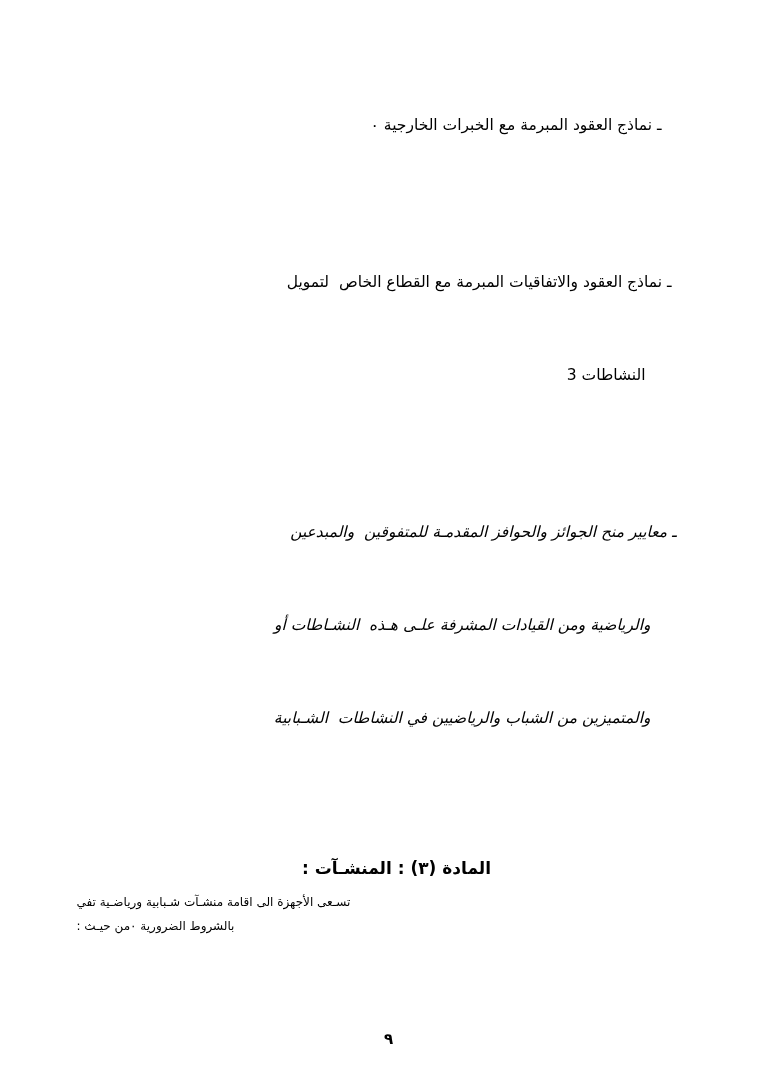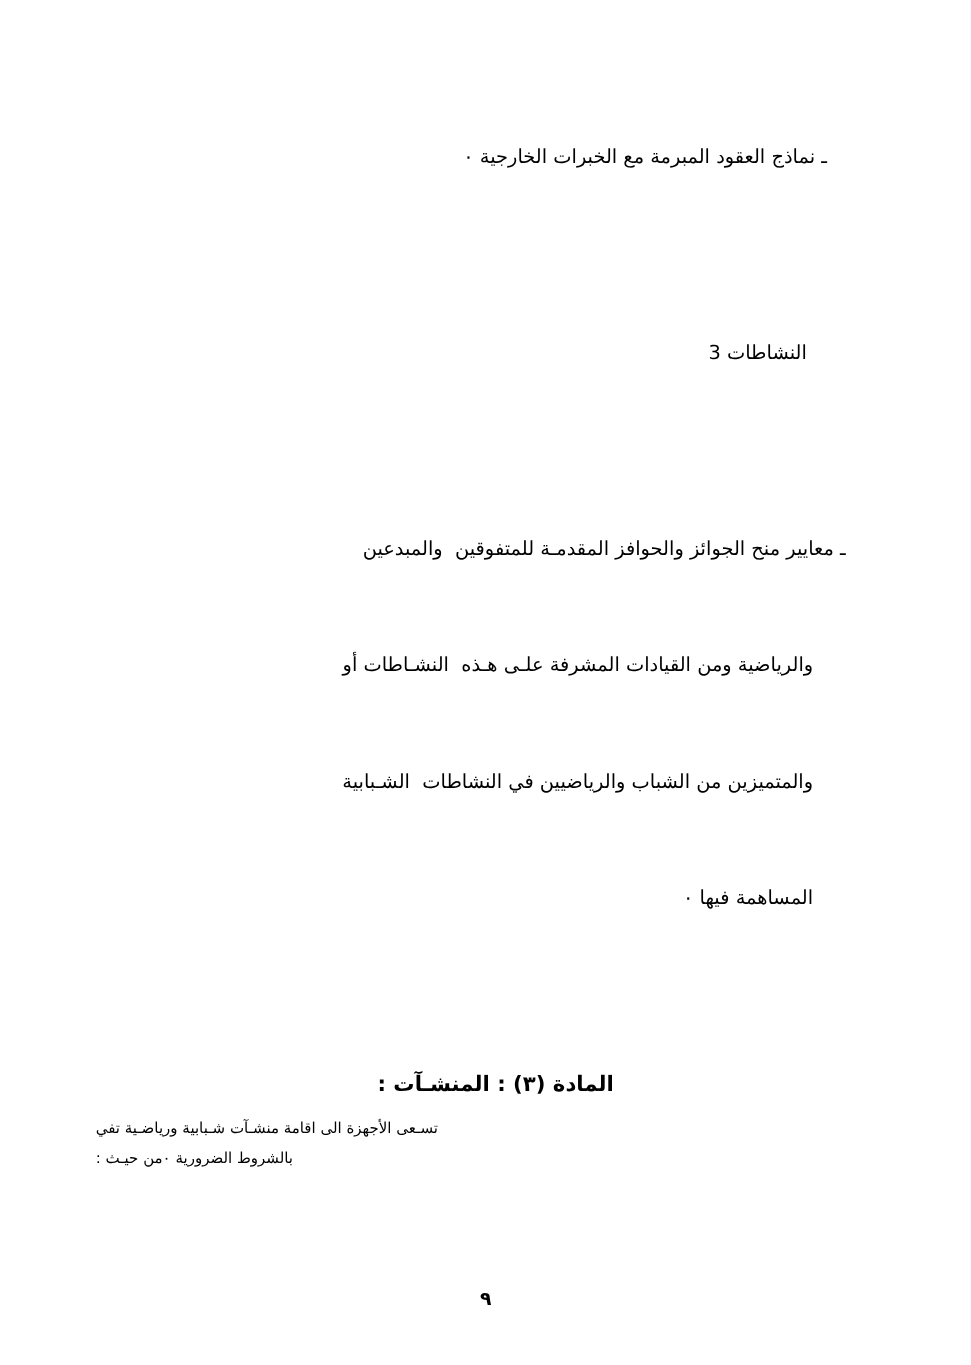--- a/index.html
+++ b/index.html
@@ -74,44 +74,44 @@
     left: 0;
     right: 0;
     text-align: center;
     font-size: 15px;
     font-weight: bold;
   }
 
   
   .b1 { padding-right: 55px; }
   .b2 { padding-right: 45px; }
-  .b3 { padding-right: 40px; }
+  .b3 { padding-right: 40px; font-style: italic; }
   .s1 { padding-right: 70px; }
 </style>
 </head>
 <body>
 
 <div class="page">
   <div class="content">
 
     <div class="bullet-block">
 
       <div class="bullet-item b1">
         <span class="line">ـ نماذج العقود المبرمة مع الخبرات الخارجية ٠</span>
       </div>
 
       <div class="bullet-item b2">
+        <span class="line">ـ نماذج العقود والاتفاقيات المبرمة مع القطاع الخاص  لتمويل</span>
         <span class="line indent-1">النشاطات 3</span>
       </div>
 
       <div class="bullet-item b3">
         <span class="line">ـ معايير منح الجوائز والحوافز المقدمـة للمتفوقين  والمبدعين</span>
         <span class="line indent-1">والرياضية ومن القيادات المشرفة علـى هـذه  النشـاطات أو</span>
         <span class="line indent-1">والمتميزين من الشباب والرياضيين في النشاطات  الشـبابية</span>
-        <span class="line indent-1">المساهمة فيها ٠</span>
       </div>
     </div>
 
     <div class="spacer-md"></div>
     <div class="article-heading">المادة (٣) : المنشـآت :</div>
 
     <div class="para s1">
       <span class="line">تسـعى الأجهزة الى اقامة منشـآت شـبابية ورياضـية تفي</span>
       <span class="line indent-1">بالشروط الضرورية ٠من حيـث :</span>
     </div>

